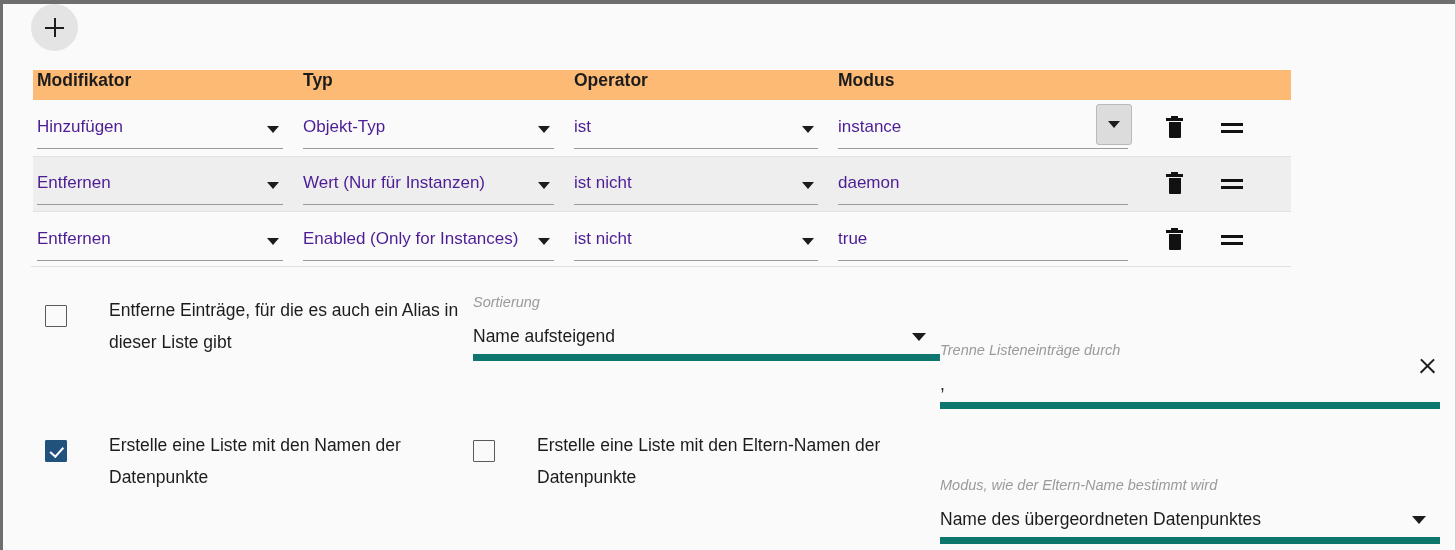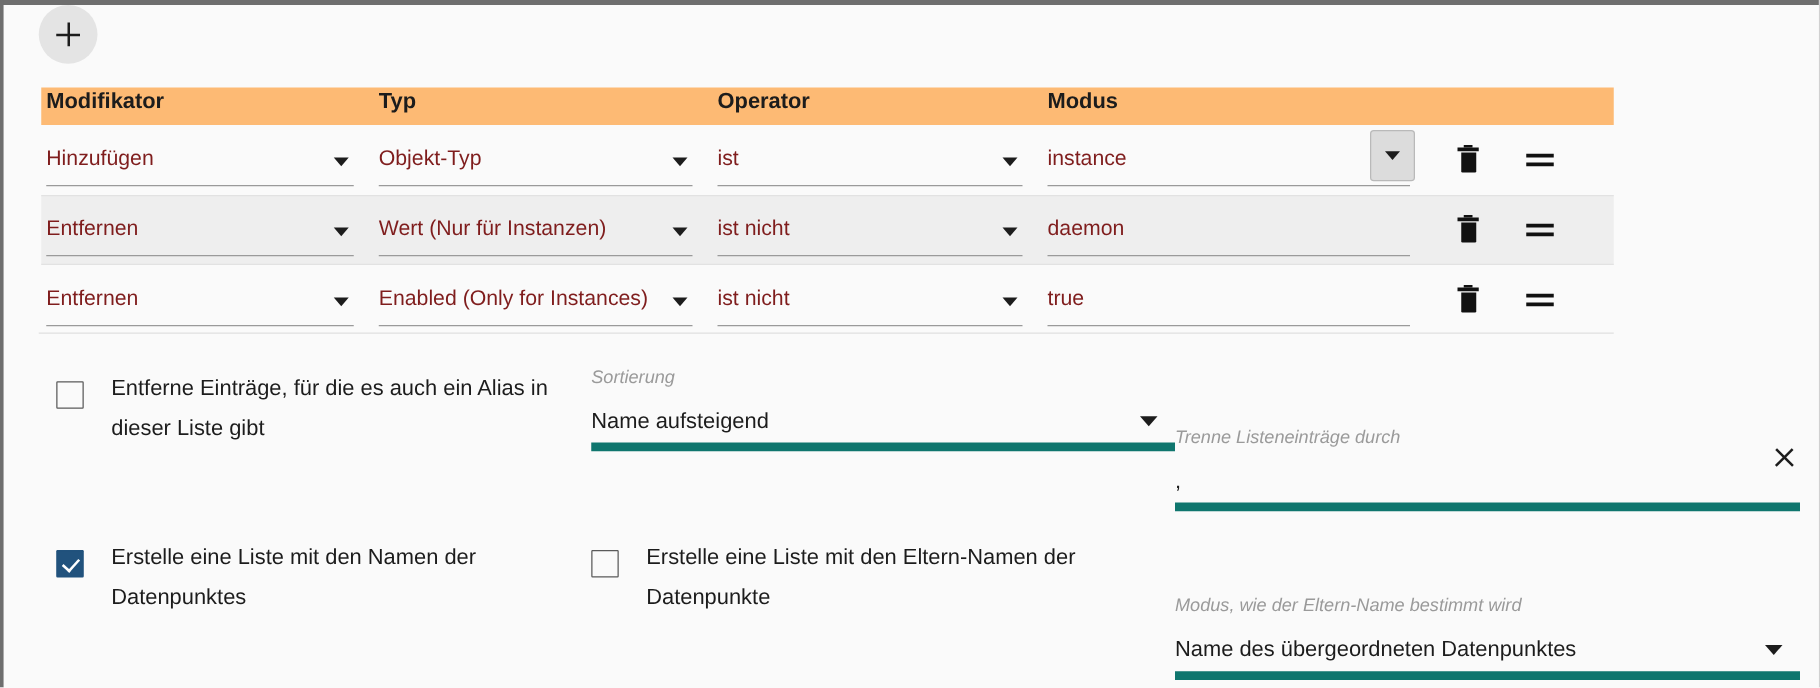--- a/index.html
+++ b/index.html
@@ -130,21 +130,21 @@
     width: 100%;
     margin-right: 16px;
     height: 40px;
     display: flex;
     align-items: center;
     border-bottom: 1px solid #9a9a9a;
     cursor: pointer;
   }
   .field .fval {
     font-size: 17px;
-    color: #7f1d1d;
+    color: #4c1d95;
     white-space: nowrap;
     overflow: visible;
     padding-bottom: 2px;
   }
   .caret {
     position: absolute;
     right: 4px;
     top: 50%;
     margin-top: -2px;
     width: 0; height: 0;
@@ -254,20 +254,21 @@
   .opt-row-2 { left: 0; top: 425px; width: 1452px; }
 
   .opt-col-a { width: 470px; padding-left: 42px; box-sizing: border-box; }
   .opt-col-b { width: 467px; box-sizing: border-box; }
   .opt-col-c { width: 500px; box-sizing: border-box; margin-top: 48px; }
 
   .checkline {
     display: flex;
     align-items: flex-start;
     cursor: pointer;
+    gap: 20px;
   }
   .cbox {
     width: 22px;
     height: 22px;
     min-width: 22px;
     border: 1.6px solid #5a5a5a;
     box-sizing: border-box;
     margin-top: 11px;
     margin-right: 22px;
     background: #fafafa;
@@ -512,21 +513,21 @@
         <span class="fval">,</span>
         <button class="clear-x"></button>
       </div>
     </div>
   </div>
 
   <div class="opt-row opt-row-2">
     <div class="opt-col-a">
       <label class="checkline">
         <span class="cbox checked"></span>
-        <span class="cb-label">Erstelle eine Liste mit den Namen der Datenpunktes</span>
+        <span class="cb-label">Erstelle eine Liste mit den Namen der Datenpunkte</span>
       </label>
     </div>
     <div class="opt-col-b">
       <label class="checkline">
         <span class="cbox"></span>
         <span class="cb-label">Erstelle eine Liste mit den Eltern-Namen der Datenpunkte</span>
       </label>
     </div>
     <div class="opt-col-c">
       <span class="flabel">Modus, wie der Eltern-Name bestimmt wird</span>

